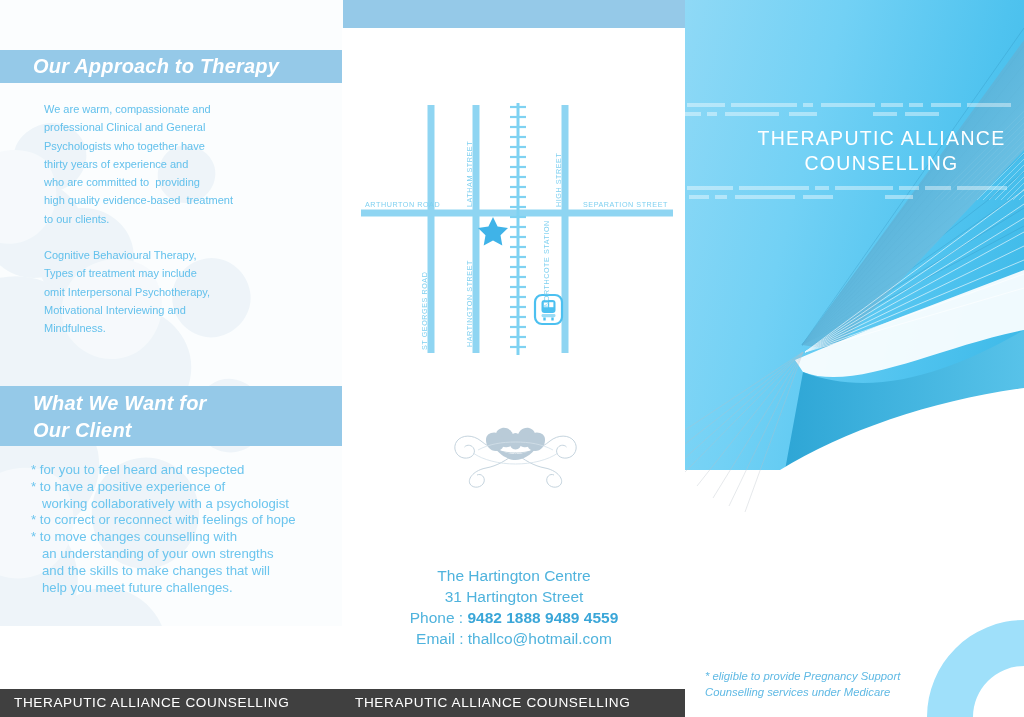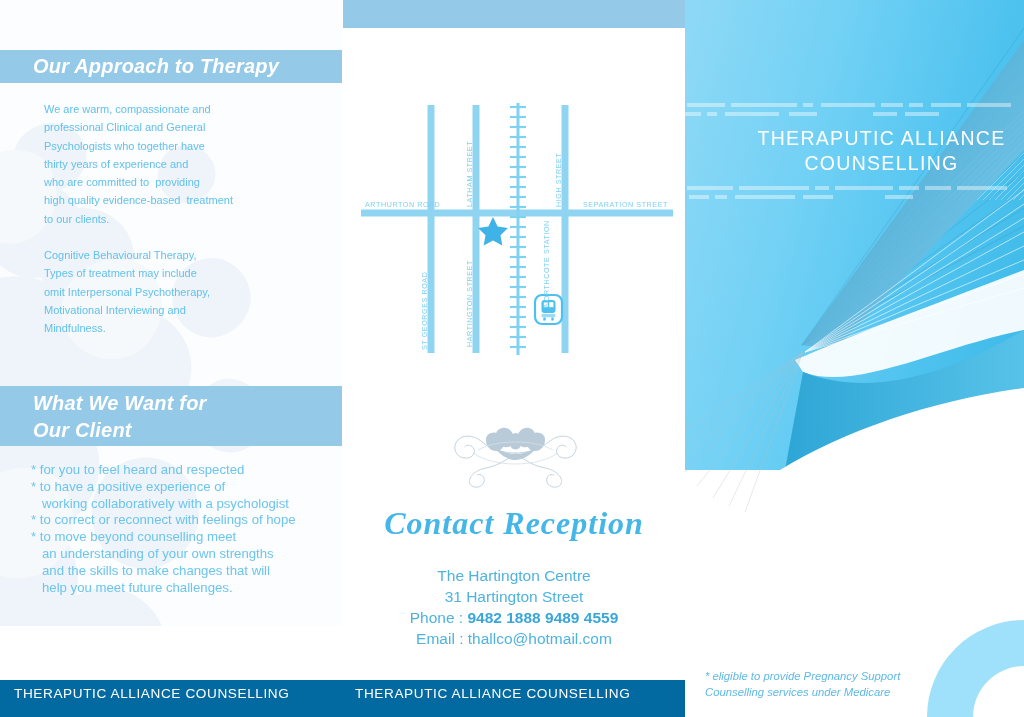--- a/index.html
+++ b/index.html
@@ -93,22 +93,22 @@
   .footnote{
     position:absolute;left:20px;top:668px;width:230px;
     color:#5fb9e4;font-size:11.3px;line-height:16px;font-style:italic;
   }
   .footnote .ln{display:block;}
 
   .corner-arc{position:absolute;right:0;bottom:0;width:124px;height:117px;}
 
   
   .footer{
-    position:absolute;left:0;bottom:0;width:685px;height:37px;
-    background:#0369a1;
+    position:absolute;left:0;bottom:0;width:685px;height:28px;
+    background:#404040;
   }
   .footer .ftxt{
     position:absolute;top:0;line-height:27px;
     color:#ffffff;font-size:13.6px;letter-spacing:.6px;white-space:nowrap;
   }
   #footer-brand-1{left:14px;}
   #footer-brand-2{left:355px;}
 
   .mid-left-rule{position:absolute;left:342px;top:28px;width:1px;height:662px;background:#ffffff;}
 </style>
@@ -163,21 +163,21 @@
     <div class="band" id="band-want">
       <span class="l">What We Want for</span>
       <span class="l">Our Client</span>
     </div>
 
     <div class="wants">
       <span class="ln">* for you to feel heard and respected</span>
       <span class="ln">* to have a positive experience of</span>
       <span class="ln">   working collaboratively with a psychologist</span>
       <span class="ln">* to correct or reconnect with feelings of hope</span>
-      <span class="ln">* to move beyond counselling meet</span>
+      <span class="ln">* to move changes counselling with</span>
       <span class="ln">   an understanding of your own strengths</span>
       <span class="ln">   and the skills to make changes that will</span>
       <span class="ln">   help you meet future challenges.</span>
     </div>
   </div>
 
   <div class="mid-panel">
     <div class="mid-topbar"></div>
 
     <div class="map-wrap">
@@ -261,21 +261,20 @@
         <path d="M96 30 C108 26 120 34 122 48 C123 58 116 66 106 66 C94 66 86 56 86 44 C86 36 90 32 96 30z"></path>
         <path d="M194 30 C182 26 170 34 168 48 C167 58 174 66 184 66 C196 66 204 56 204 44 C204 36 200 32 194 30z"></path>
         <path d="M145 72 C160 72 176 66 188 58 C176 74 160 84 145 84 C130 84 114 74 102 58 C114 66 130 72 145 72z"></path>
       </g>
       <g stroke="#d3dfe8" stroke-width="1.6" fill="none">
         <path d="M60 70 C80 84 112 92 145 92 C178 92 210 84 230 70"></path>
         <path d="M70 64 C92 52 118 48 145 48 C172 48 198 52 220 64"></path>
       </g>
     </svg>
 
-    <div class="script-title">Contact Reception</div>
 
     <div class="contact-lines">
       <span class="ln">The Hartington Centre</span>
       <span class="ln">31 Hartington Street</span>
       <span class="ln"><span>Phone : </span><b>9482 1888 9489 4559</b></span>
       <span class="ln"><span>Email : </span><span>thallco@hotmail.com</span></span>
     </div>
   </div>
   <div class="mid-left-rule"></div>
 

